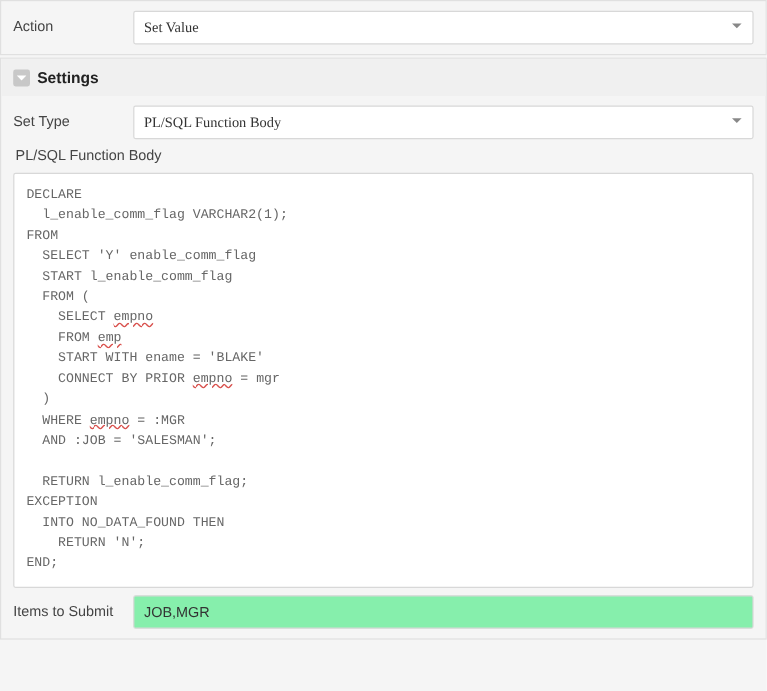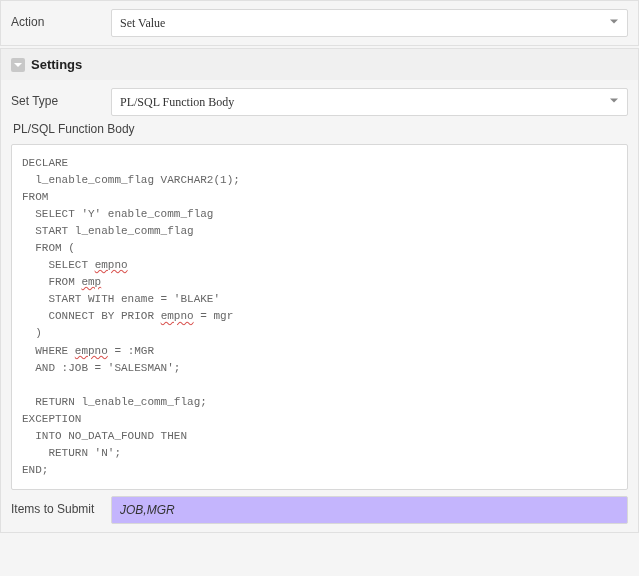--- a/index.html
+++ b/index.html
@@ -12,21 +12,21 @@
 .section-body { padding: 8px 10px; }
 .row { display: flex; align-items: center; margin-bottom: 0; }
 .row .label { width: 100px; flex-shrink: 0; color: #444; font-size: 12px; line-height: 1.3; padding-right: 8px; }
 .row .control { flex: 1; }
 .select-like { display: flex; align-items: center; background: #fff; border: 1px solid #d8d8d8; border-radius: 2px; height: 28px; padding: 0 8px; color: #333; font-size: 12px; position: relative; font-family: Liberation Serif, serif; }
 .select-like .chev { position: absolute; right: 8px; top: 50%; transform: translateY(-50%); }
 .select-like .chev svg { width: 10px; height: 10px; fill: #888; }
 .subtitle { font-size: 12px; color: #444; padding: 6px 0 8px 2px; }
 .code-box { background: #fff; border: 1px solid #d8d8d8; border-radius: 2px; padding: 10px; font-family: "Courier New", monospace; font-size: 11px; line-height: 1.55; color: #666; white-space: pre; overflow-x: auto; }
 .err { text-decoration: underline wavy #d9534f; }
-.input-like { background: #c4b5fd; border: 1px solid #d8d8d8; border-radius: 2px; height: 28px; padding: 0 8px; display: flex; align-items: center; font-size: 12px; color: #333; font-style: italic; }
+.input-like { background: #86efac; border: 1px solid #d8d8d8; border-radius: 2px; height: 28px; padding: 0 8px; display: flex; align-items: center; font-size: 12px; color: #333; }
 .gap { height: 6px; }
 </style>
 </head>
 <body>
 
 <div class="section">
   <div class="section-body">
     <div class="row">
       <div class="label">Action</div>
       <div class="control">

